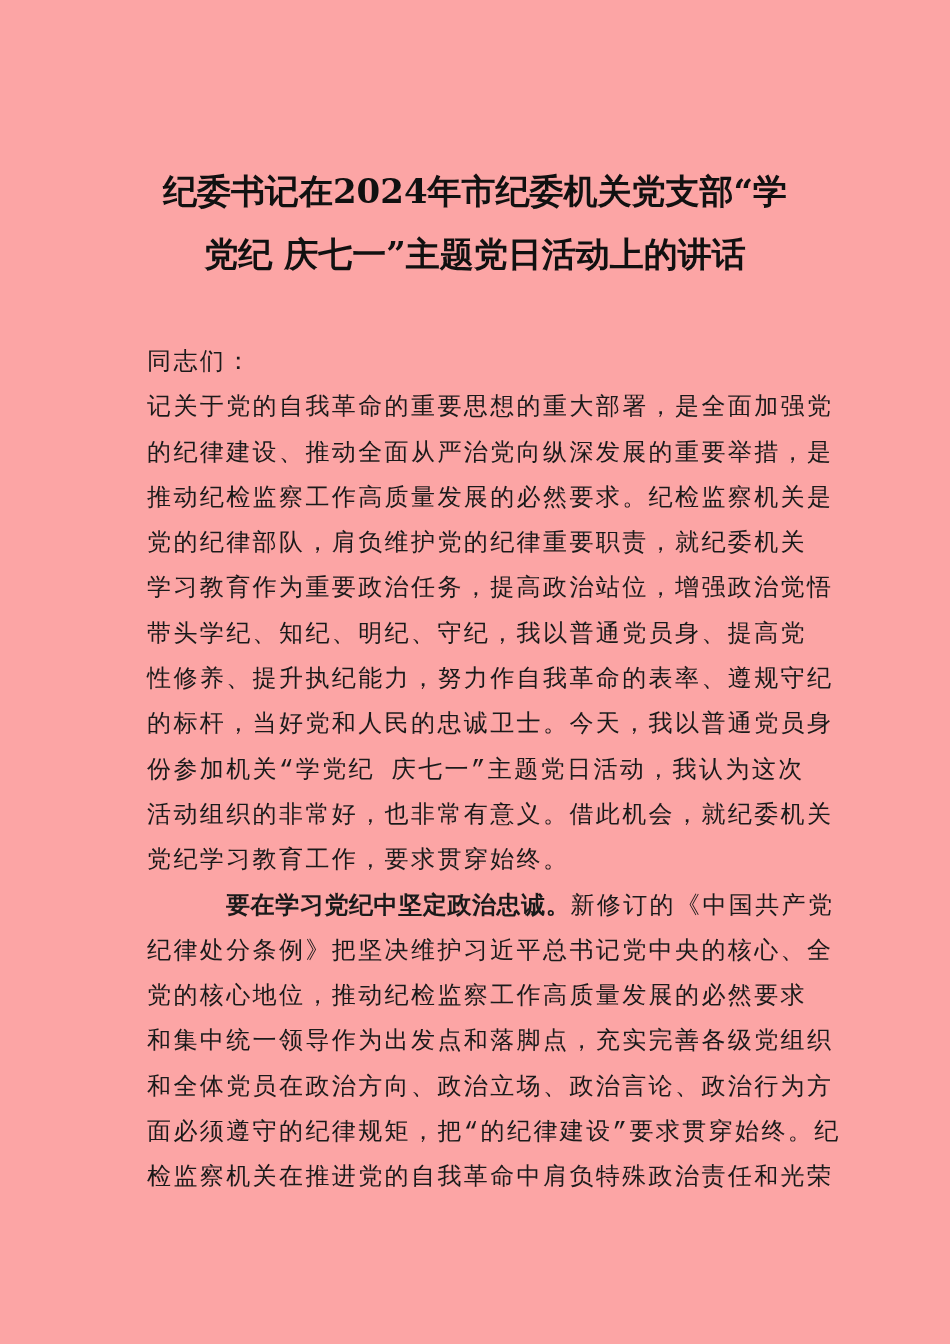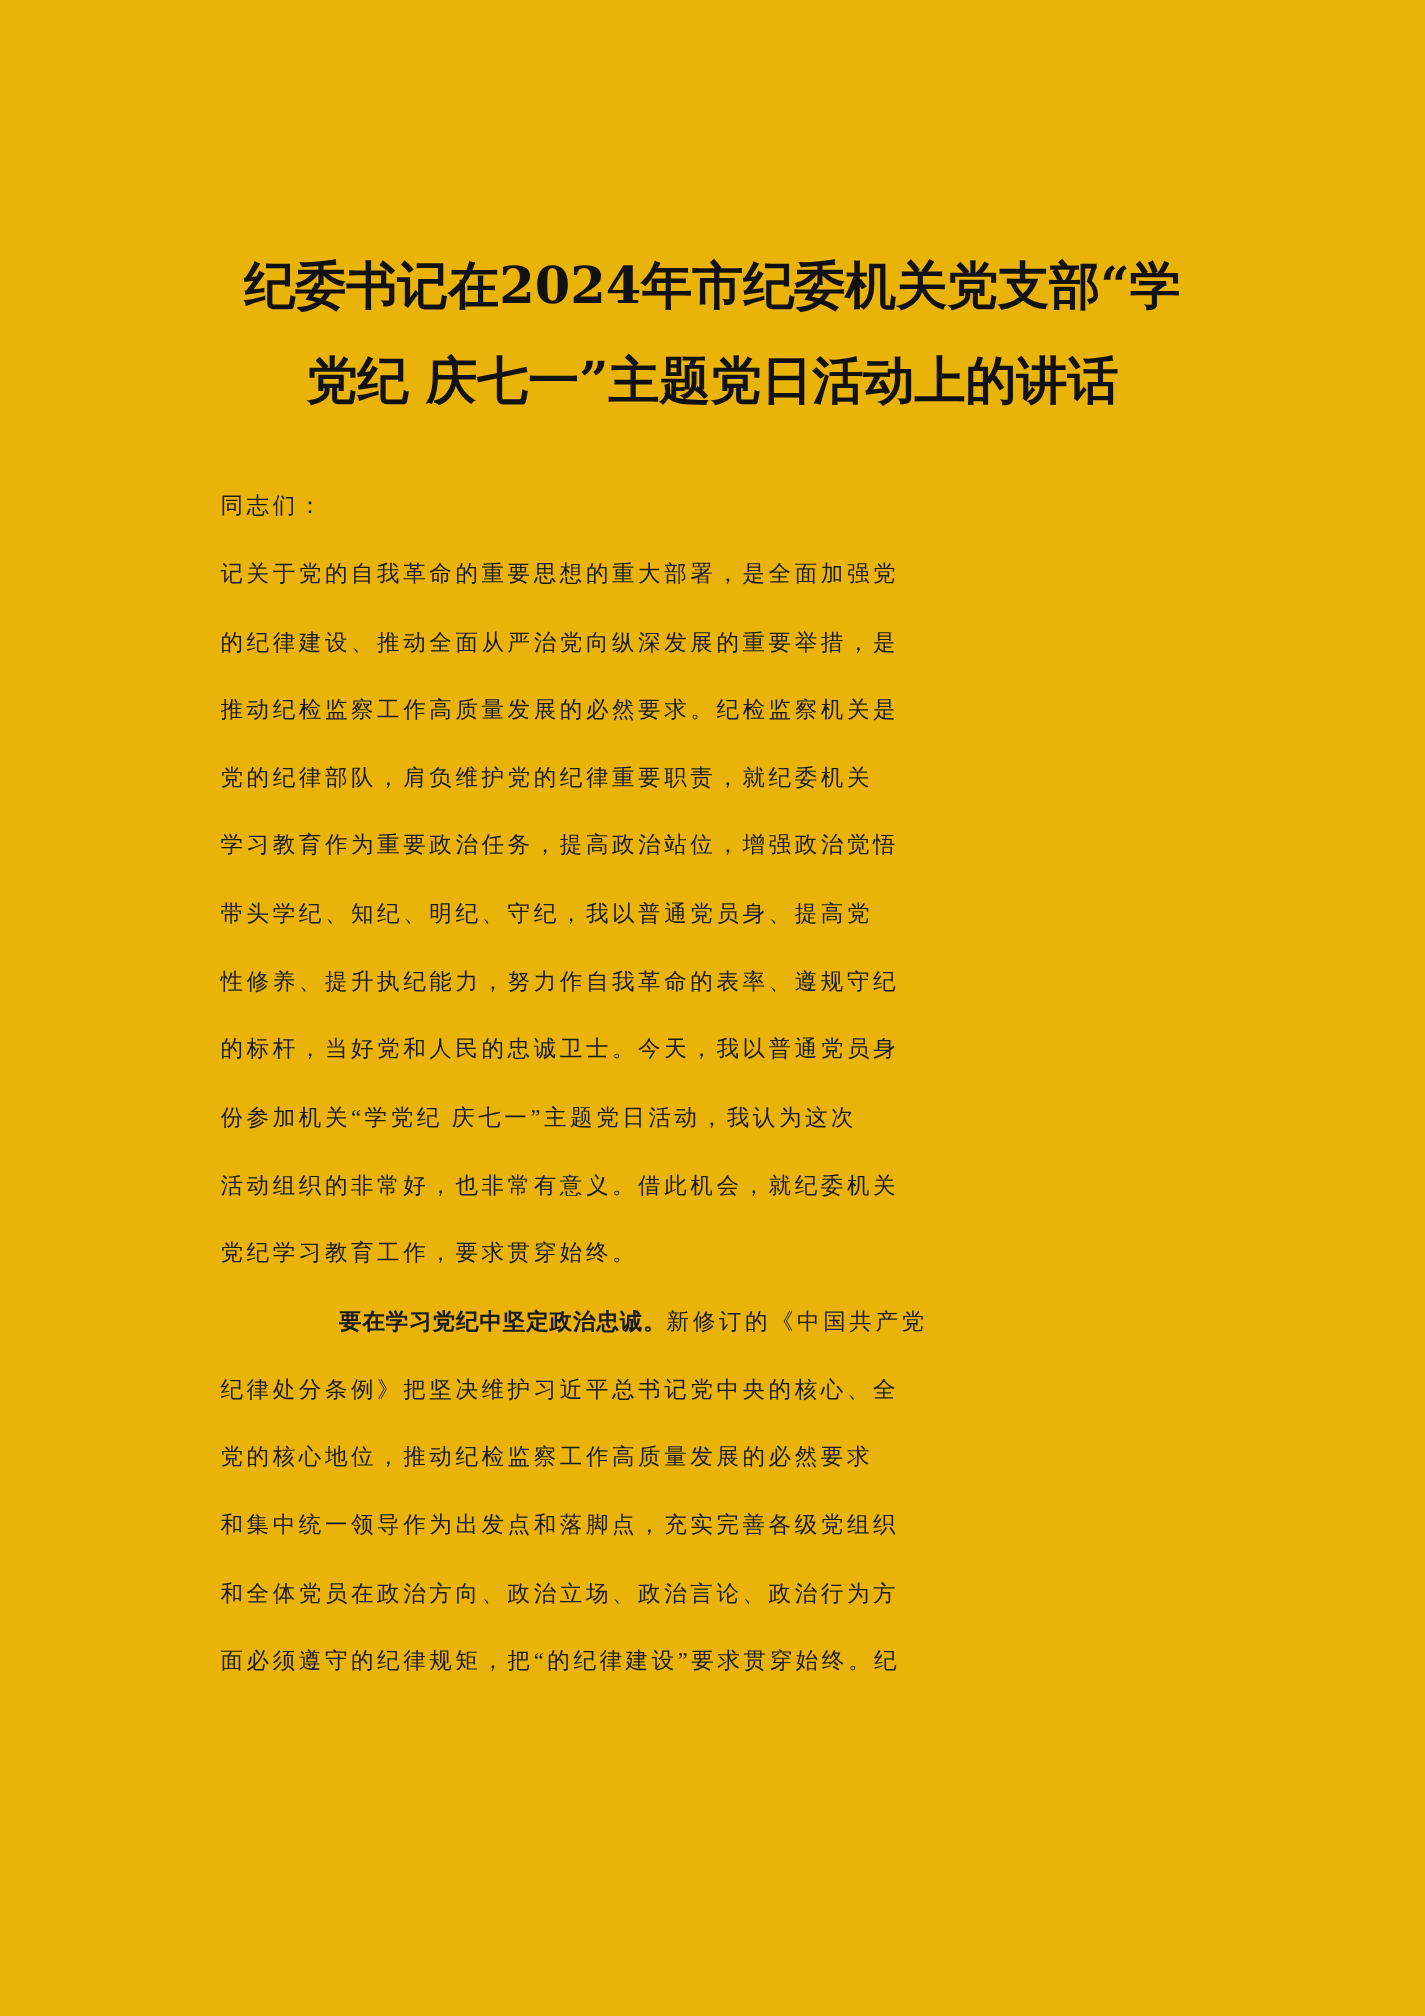--- a/index.html
+++ b/index.html
@@ -1,29 +1,29 @@
 <!DOCTYPE html>
 <html><head>
   <meta charset="utf-8">
   <style>
     html, body { margin: 0; padding: 0; background: #ffffff; }
     body { width: 950px; height: 1344px; position: relative; overflow: hidden; }
     .page {
-      position: absolute; left: 0; top: 0; width: 950px; height: 1344px; background: #eab308;
+      position: absolute; left: 0; top: 0; width: 950px; height: 1344px; background: #fca5a5;
     }
     .title {
       position: absolute; left: 140px; top: 160px; width: 670px;
       font-family: "DejaVu Serif", "Liberation Serif", serif;
       font-weight: bold; font-size: 34px; color: #111;
       text-align: center; line-height: 63px; margin: 0;
     }
     .body {
-      position: absolute; left: 147px; top: 316px; width: 660px;
-      font-family: Liberation Serif, serif;
-      font-size: 15px; color: #1a1a1a;
+      position: absolute; left: 147px; top: 340px; width: 660px;
+      font-family: Liberation Mono, monospace;
+      font-size: 24px; color: #1a1a1a;
       line-height: 45.3px; letter-spacing: 2.4px;
       text-align: justify;
     }
     .body p { margin: 0; }
     .lead { font-weight: bold; letter-spacing: 0.6px; margin-left: 28px; }
     .line { display: block; white-space: nowrap; }
   </style>
 </head>
 <body>
 
@@ -50,15 +50,16 @@
       <span class="line">党纪学习教育工作，要求贯穿始终。</span>
     </p>
 
     <p>
       <span class="line" style="padding-left:51px"><span class="lead">要在学习党纪中坚定政治忠诚。</span><span>新修订的《中国共产党</span></span>
       <span class="line">纪律处分条例》把坚决维护习近平总书记党中央的核心、全</span>
       <span class="line">党的核心地位，推动纪检监察工作高质量发展的必然要求</span>
       <span class="line">和集中统一领导作为出发点和落脚点，充实完善各级党组织</span>
       <span class="line">和全体党员在政治方向、政治立场、政治言论、政治行为方</span>
       <span class="line">面必须遵守的纪律规矩，把“的纪律建设”要求贯穿始终。纪</span>
+      <span class="line">检监察机关在推进党的自我革命中肩负特殊政治责任和光荣</span>
     </p>
   </div>
 </div>
 
 </body></html>

